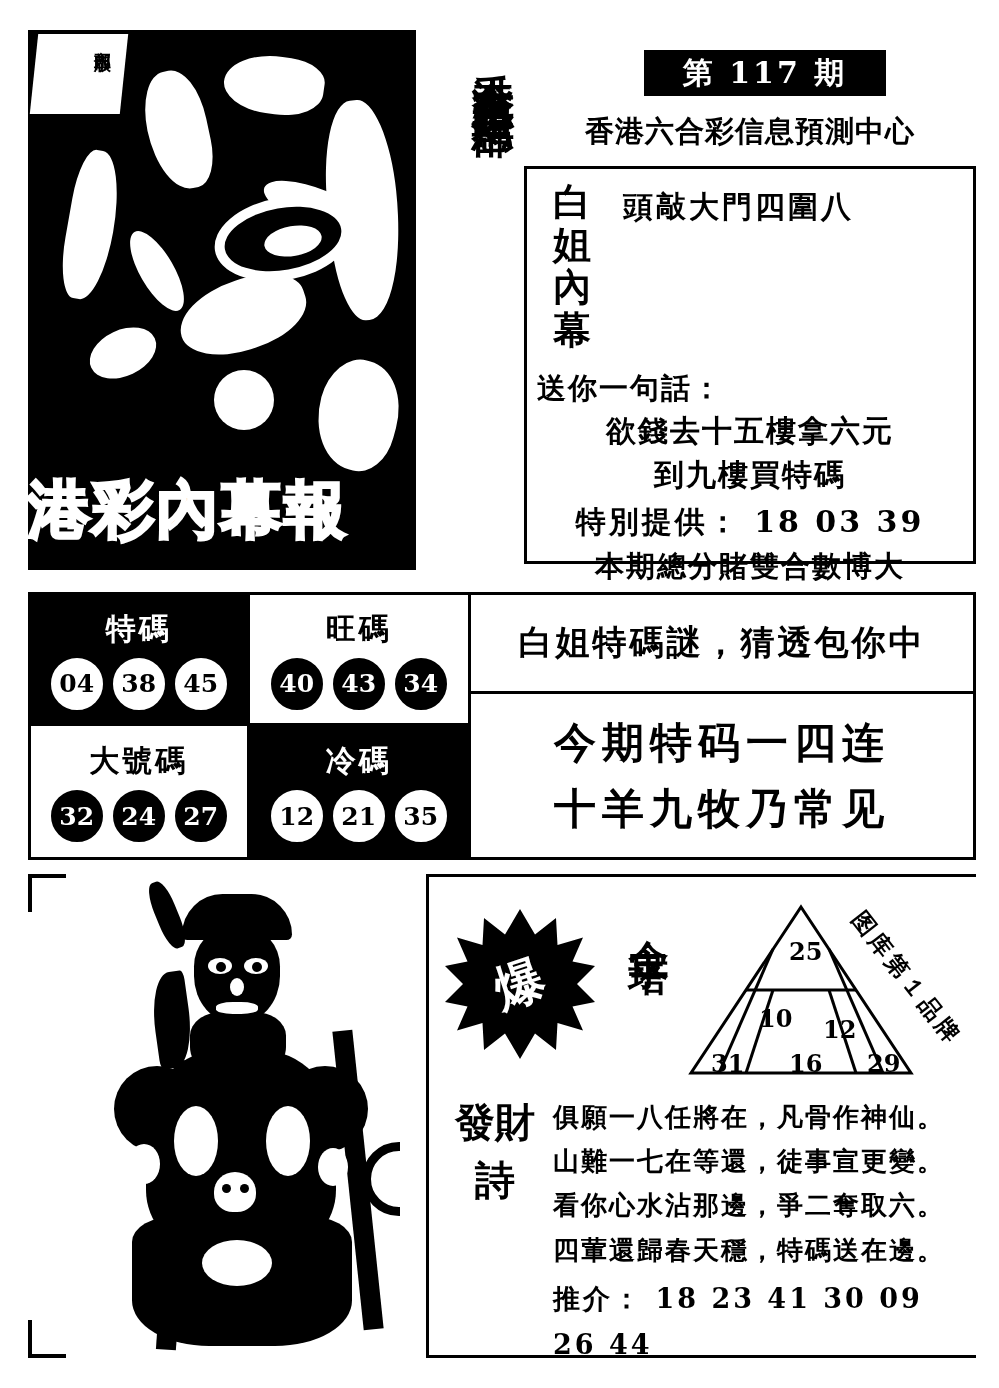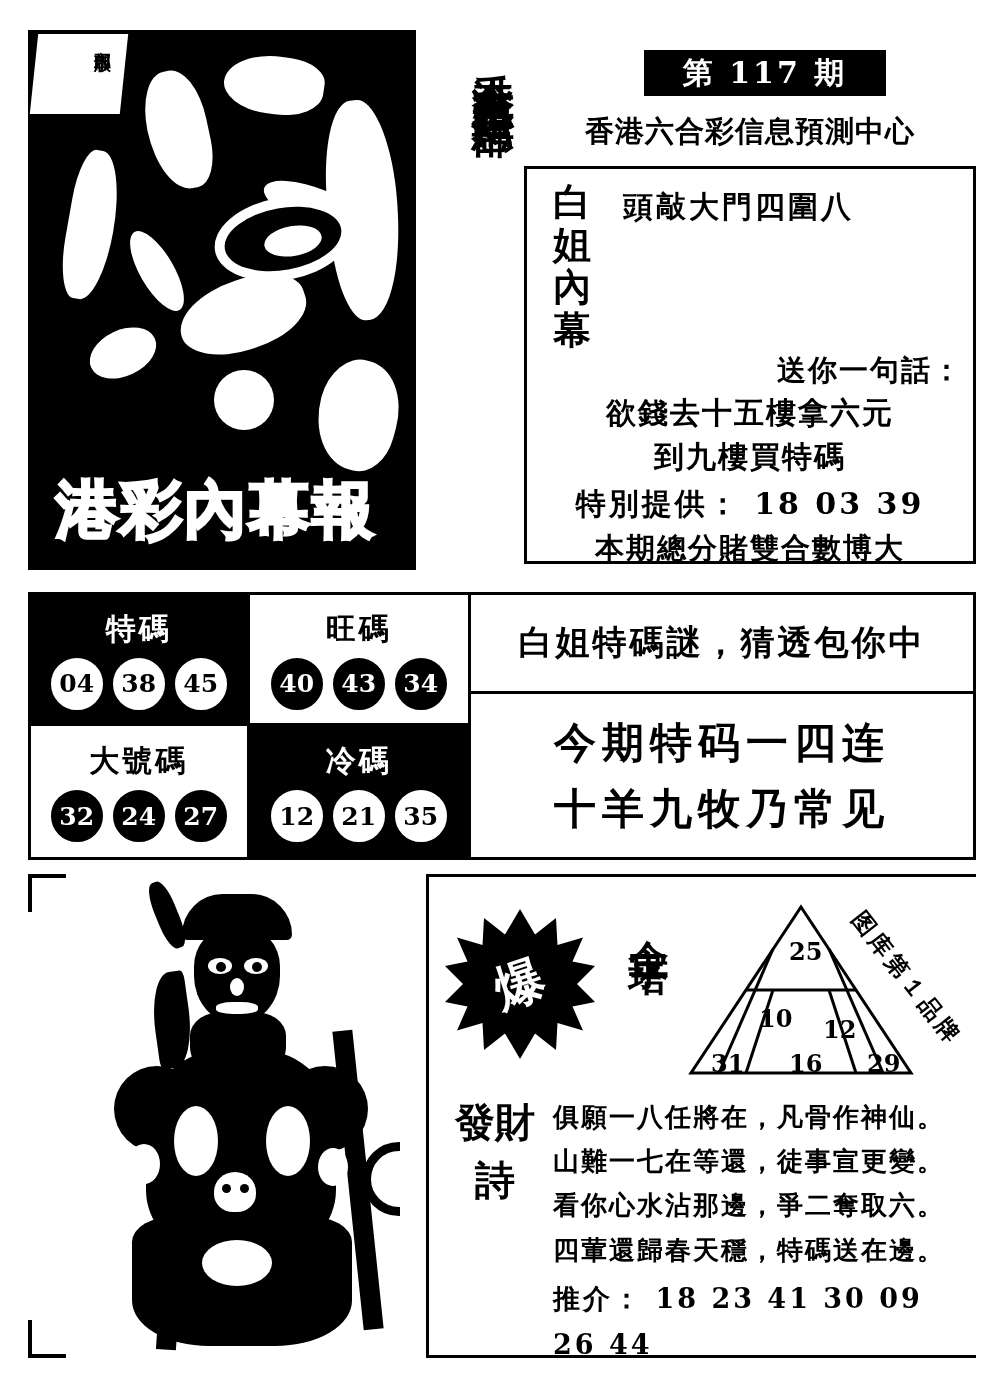--- a/index.html
+++ b/index.html
@@ -78,21 +78,21 @@
     left: 236px; top: 196px;
     width: 58px; height: 30px;
     background: #fff;
     border-radius: 50%;
     transform: rotate(-10deg);
   }
   .poster-title {
     position: absolute;
     left: 0; bottom: 18px;
     width: 376px;
-    text-align: center;
+    text-align: left;
     font-family: "DejaVu Sans", sans-serif;
     font-size: 62px;
     font-weight: bold;
     color: #fdba74;
     letter-spacing: 2px;
     -webkit-text-stroke: 3px #fff;
     text-shadow: 4px 4px 0 #000;
   }
 
   
@@ -160,21 +160,22 @@
   }
   .info-couplet {
     font-family: "DejaVu Serif", serif;
     font-size: 30px;
     font-weight: bold;
     line-height: 1.45;
     letter-spacing: 3px;
     padding-top: 4px;
   }
   .info-msg-title {
-    text-align: right;
+    margin-top: 18px;
+    text-align: left;
     font-family: "DejaVu Serif", serif;
     font-size: 29px;
     font-weight: bold;
     letter-spacing: 2px;
   }
   .info-msg-line {
     text-align: center;
     font-family: "DejaVu Serif", serif;
     font-size: 30px;
     font-weight: bold;

